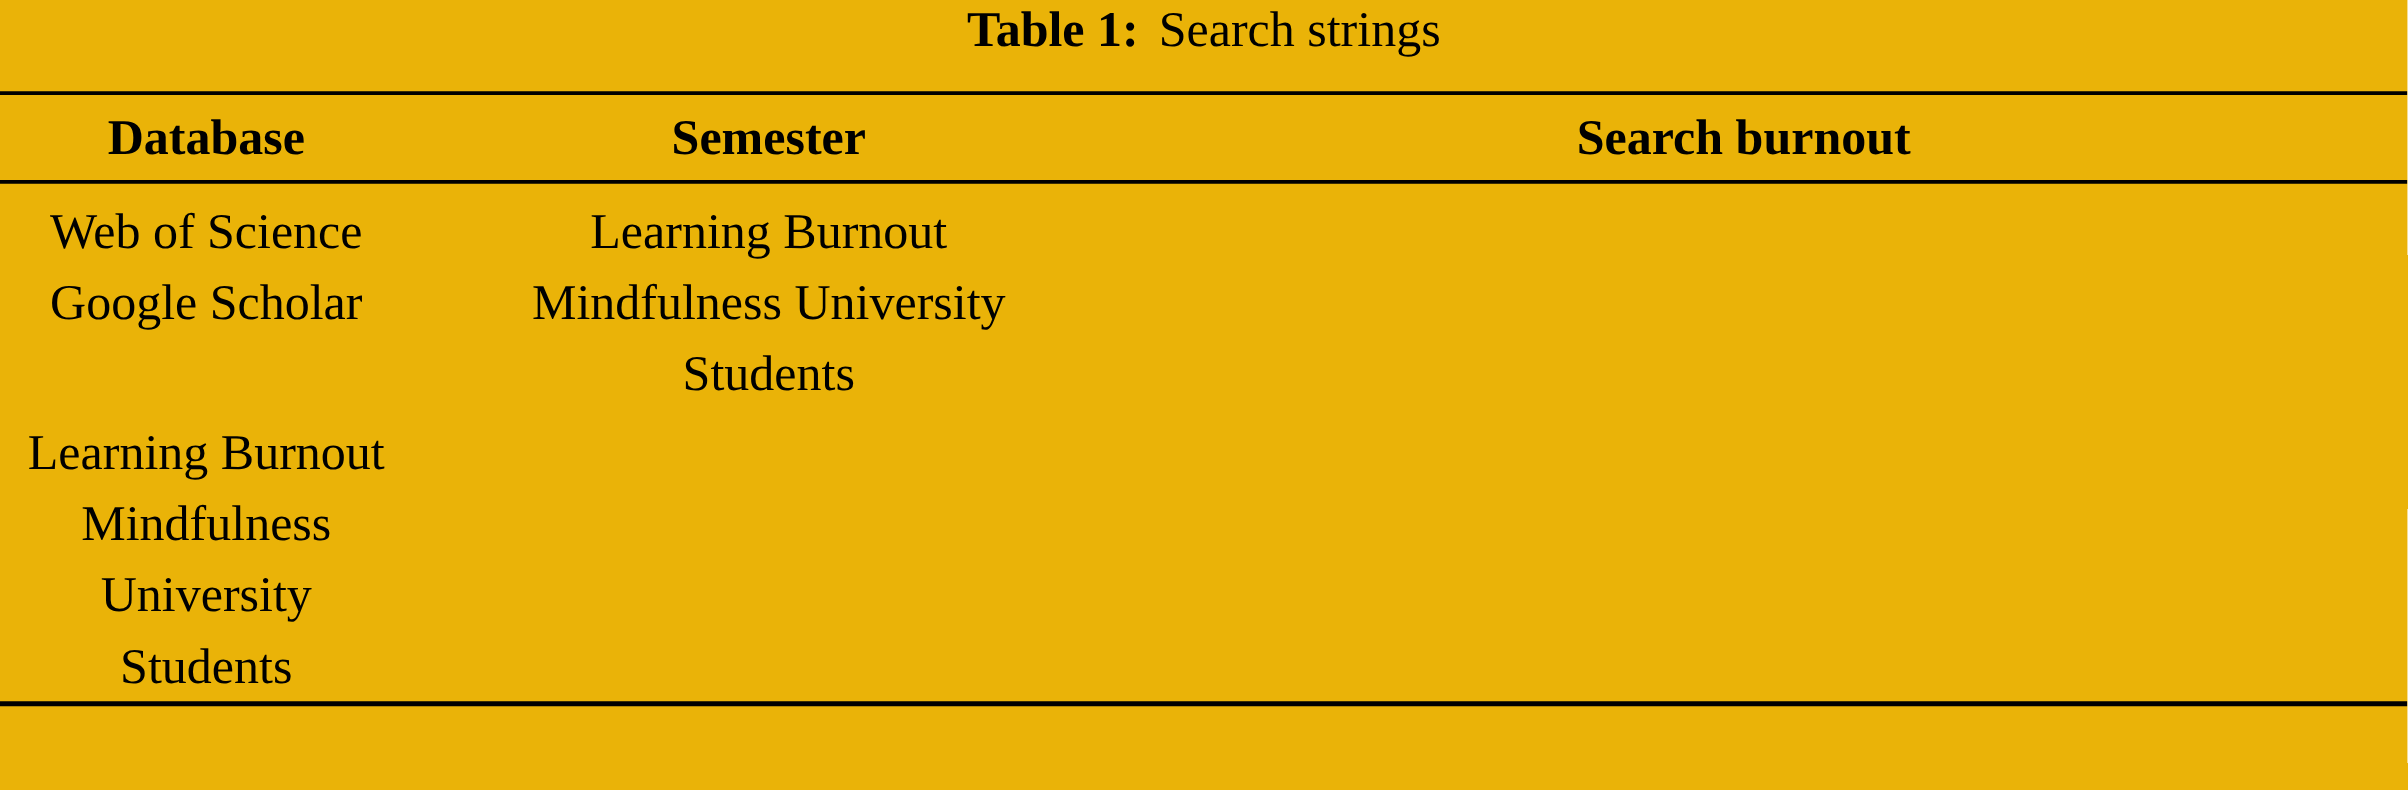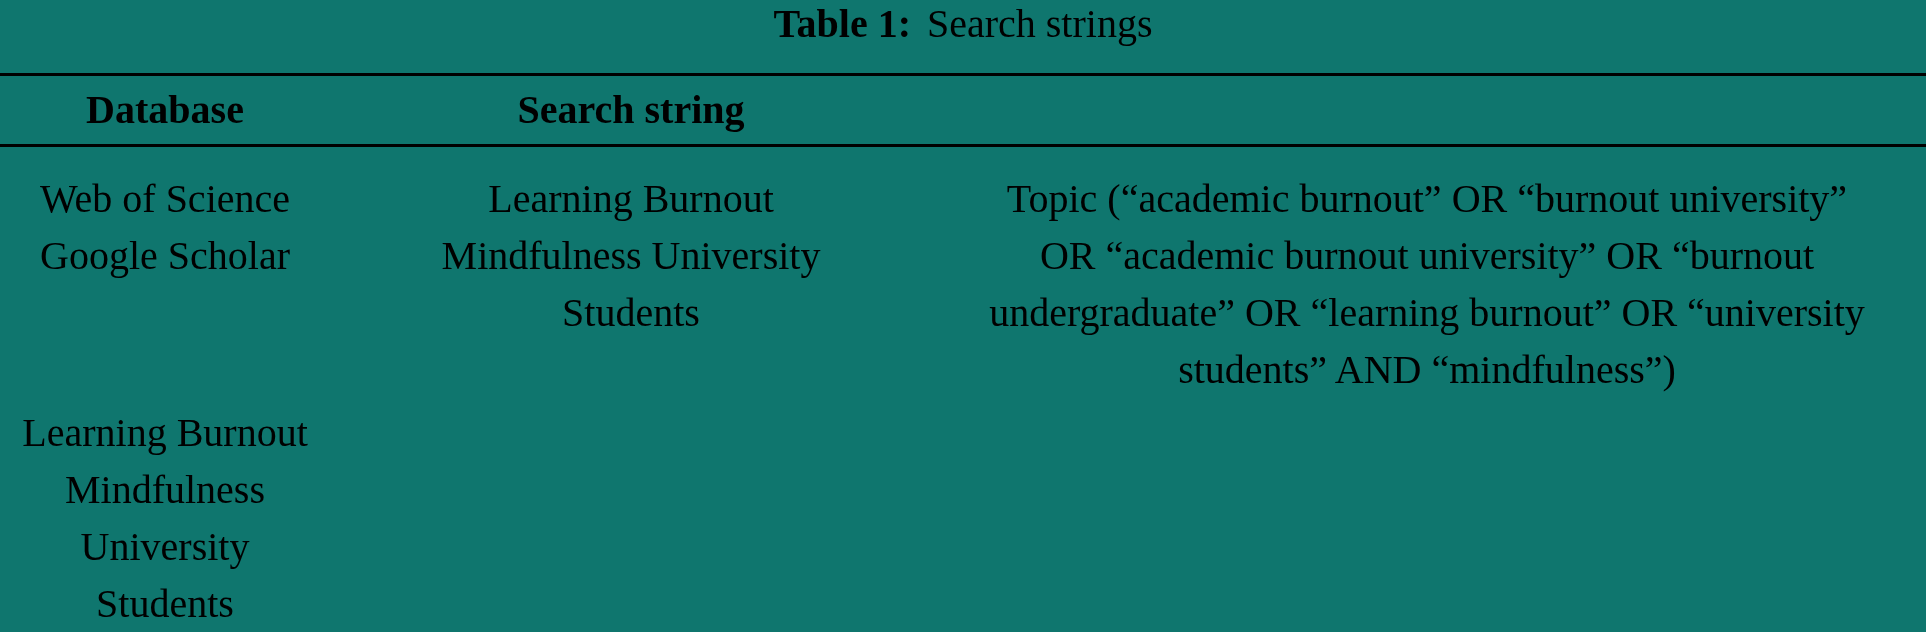--- a/index.html
+++ b/index.html
@@ -4,21 +4,21 @@
 <style>
   html, body {
     margin: 0;
     padding: 0;
     background: #ffffff;
   }
   .page {
     position: relative;
     width: 1926px;
     height: 632px;
-    background: #0f766e;
+    background: #eab308;
     color: #000000;
     font-family: "Liberation Serif", "DejaVu Serif", serif;
     font-size: 40px;
     line-height: 57px;
     overflow: hidden;
   }
   .caption {
     text-align: center;
     padding-top: 2px;
     height: 44px;
@@ -34,62 +34,58 @@
     background: #000000;
   }
   .rule-top    { margin-top: 27px; height: 3px; }
   .rule-mid    { height: 3px; }
   .rule-bottom { height: 4px; }
   .grid {
     display: grid;
     grid-template-columns: 330px 570px 990px;
     justify-content: start;
     align-items: start;
-    gap: 16px;
   }
   .header-row {
     height: 68px;
     line-height: 68px;
     font-weight: 700;
   }
   .cell {
     text-align: center;
     white-space: pre-line;
   }
-  .body-row-1 { padding-top: 23px; }
+  .body-row-1 { padding-top: 9px; }
   .body-row-2 { padding-top: 6px; }
 </style>
 </head>
 <body>
 
 <div class="page">
 
   <div class="caption">
     <span class="cap-label">Table 1:</span><span class="cap-title">Search strings</span>
   </div>
 
   <div class="rule rule-top"></div>
 
   <div class="grid header-row">
     <div class="cell">Database</div>
-    <div class="cell">Search string</div>
+    <div class="cell">Semester</div>
+    <div class="cell">Search burnout</div>
   </div>
 
   <div class="rule rule-mid"></div>
 
   <div class="grid body-row-1">
     <div class="cell">Web of Science
 Google Scholar</div>
     <div class="cell">Learning Burnout
 Mindfulness University
 Students</div>
-    <div class="cell">Topic (“academic burnout” OR “burnout university”
-OR “academic burnout university” OR “burnout
-undergraduate” OR “learning burnout” OR “university
-students” AND “mindfulness”)</div>
   </div>
 
   <div class="grid body-row-2">
     <div class="cell">Learning Burnout
 Mindfulness University
 Students</div>
   </div>
 
   <div class="rule rule-bottom"></div>
 

